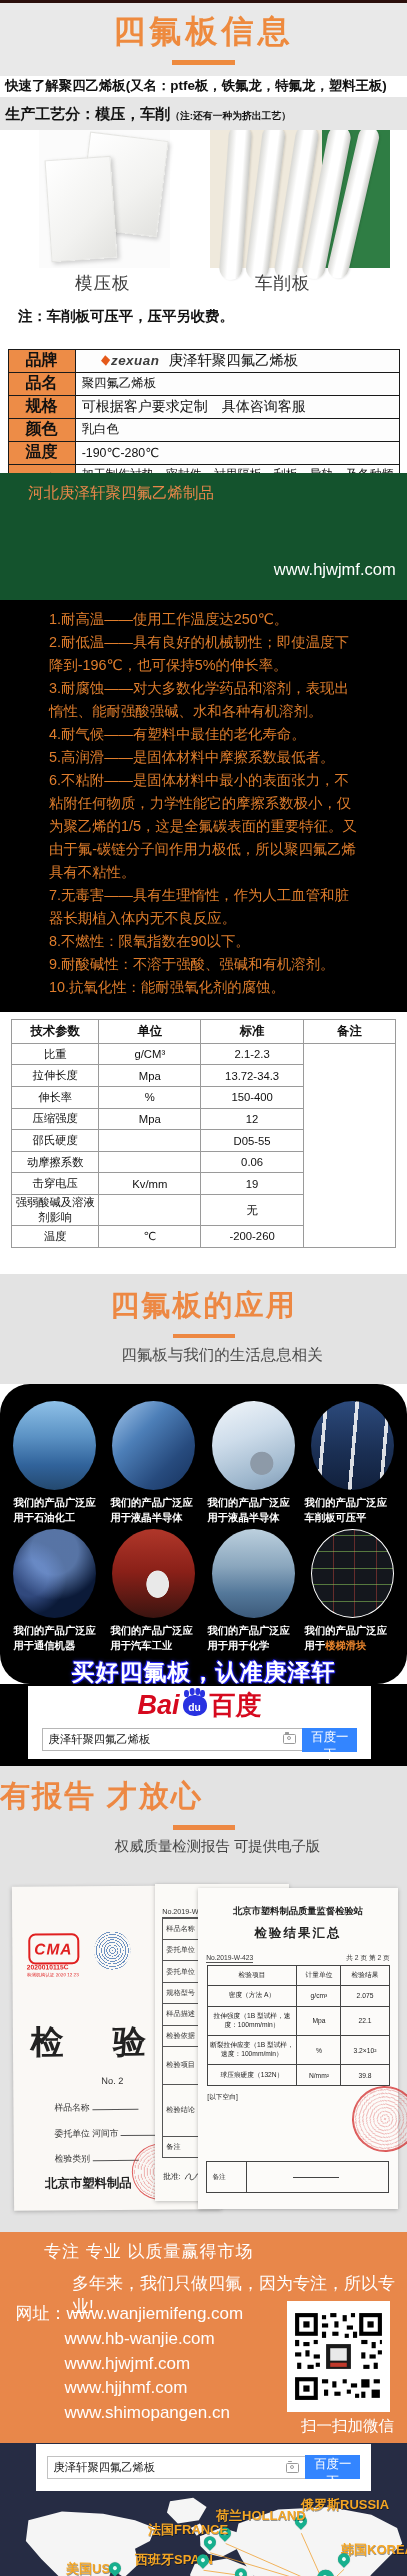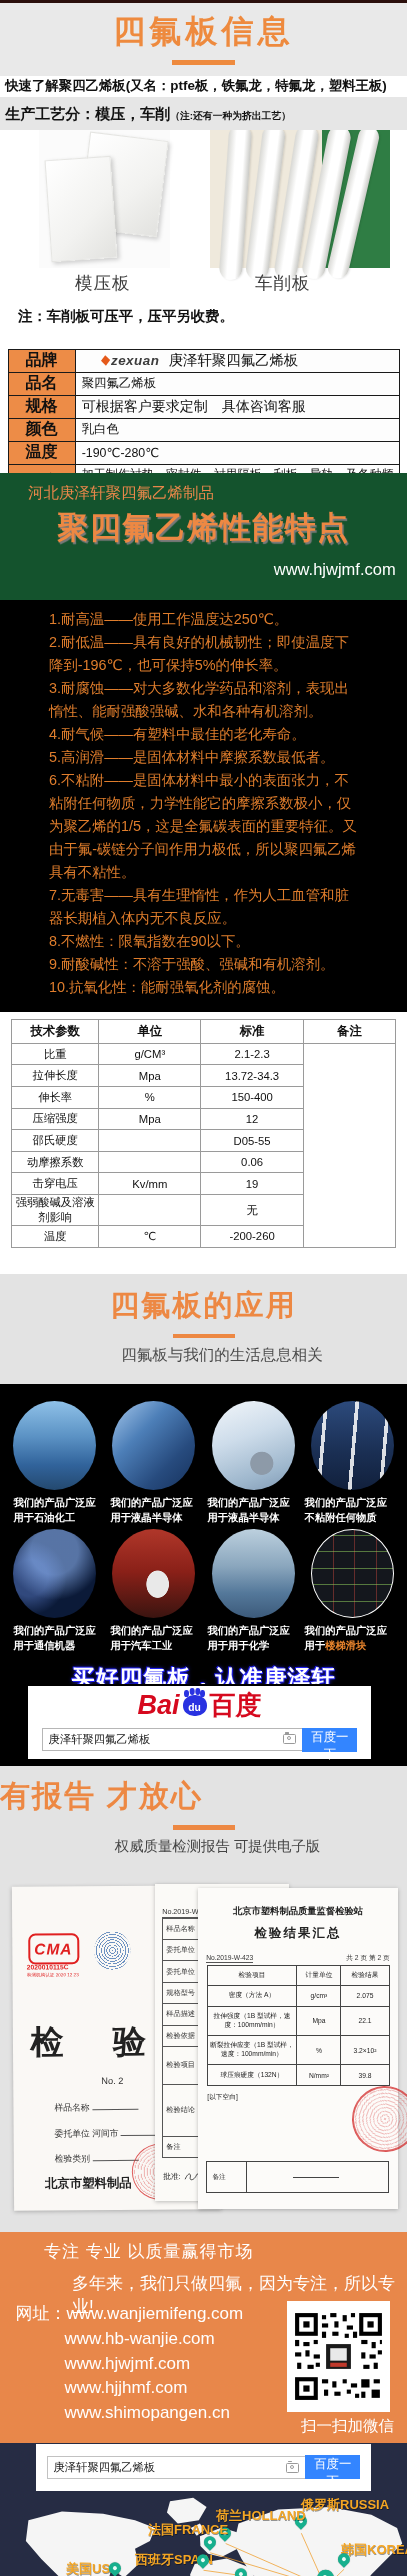--- a/index.html
+++ b/index.html
@@ -65,37 +65,37 @@
   .params-table{border-collapse:collapse;margin:7.2px auto 0;width:385px;}
   .params-table th,.params-table td{border:0.5px solid #9a9a9a;font-size:11.3px;color:#111;text-align:center;height:20.6px;padding:0 2.1px;}
   .params-table th{font-size:12.4px;font-weight:bold;height:23px;}
   .pt-c1{width:87px;} .pt-c2{width:101px;} .pt-c3{width:102px;} .pt-c4{width:92px;}
 
   
   #sec-app-head{height:110px;background:#e3e3e3;text-align:center;}
   .app-title{padding-top:12.4px;font-size:29px;font-weight:bold;color:#ed8843;letter-spacing:2.1px;}
   .app-underline{width:62px;height:4.6px;background:#ed8843;margin:7.7px auto 0;}
   .app-subtitle{margin-top:6.7px;font-size:15.5px;color:#4a4a4a;padding-left:37px;}
-  #sec-app-body{height:300px;background:#000;}
+  #sec-app-body{height:300px;background:#000;border-radius:30px;}
   .oval-row{display:flex;justify-content:space-between;padding:0 13.4px;margin-top:0;}
   .oval-row.r1{padding-top:17.5px;}
   .oval-row.r2{padding-top:4.1px;}
   .oval{width:83px;height:89px;border-radius:50%;}
   .ov1{background:linear-gradient(180deg,#8fc1e8 0%,#5b92c4 40%,#31639b 72%,#24496f 100%);}
   .ov2{background:linear-gradient(135deg,#a8c9ec 0%,#4d7fb8 35%,#274b7e 70%,#16325c 100%);}
   .ov3{background:radial-gradient(circle at 60% 70%,#8d9aa8 0 14%,transparent 15%),linear-gradient(160deg,#f2f6fa 0%,#cddcea 40%,#9db6cc 78%,#8099b4 100%);}
   .ov4{background:repeating-linear-gradient(95deg,transparent 0 13.4px,rgba(255,255,255,.85) 13.4px 17px,transparent 17px 31px),linear-gradient(180deg,#2c4a7c 0%,#1b3055 55%,#11203c 100%);}
   .ov5{background:radial-gradient(circle at 50% 25%,rgba(150,190,255,.55) 0 30%,transparent 62%),radial-gradient(circle at 20% 55%,rgba(120,160,255,.35) 0 22%,transparent 45%),#0b1a38;}
   .ov6{background:radial-gradient(ellipse at 55% 62%,#e9e9e9 0 17%,transparent 18%),linear-gradient(180deg,#b0372a 0%,#8a2018 48%,#3a1410 100%);}
   .ov7{background:linear-gradient(180deg,#bcd0de 0%,#8aa6bd 42%,#54789a 72%,#3c5a7a 100%);}
   .ov8{border:1.5px solid #fff;box-sizing:border-box;background:repeating-linear-gradient(0deg,transparent 0 15.5px,rgba(140,200,90,.55) 15.5px 16.5px),repeating-linear-gradient(90deg,transparent 0 20.6px,rgba(200,70,60,.45) 20.6px 21.6px),#14171d;}
   .cap-row{display:flex;justify-content:space-between;padding:0 13.4px;margin-top:6.2px;}
   .cap{width:89px;color:#fff;font-size:10.3px;line-height:14.4px;font-weight:bold;}
   .cap-hl{color:#e8842c;}
-  .slogan{margin-top:10px;text-align:center;font-size:23px;font-weight:bold;color:#fff;letter-spacing:1px;text-shadow:0 0 1.5px #2525ff,0 0 4.1px #2d2df0,1px 1px 0.5px #1a1ae8,-1px -1px 0.5px #1a1ae8;}
+  .slogan{margin-top:4px;text-align:center;font-size:23px;font-weight:bold;color:#fff;letter-spacing:1px;text-shadow:0 0 1.5px #2525ff,0 0 4.1px #2d2df0,1px 1px 0.5px #1a1ae8,-1px -1px 0.5px #1a1ae8;}
 
   
   #sec-baidu{height:82px;background:#000;}
   .baidu-panel{position:absolute;left:28px;top:2.6px;width:343px;height:73px;background:#fff;}
   .baidu-logo-row{display:flex;justify-content:center;align-items:center;gap:2.1px;padding-top:3.1px;height:32px;}
   .bd-bai{font-size:27px;font-weight:bold;color:#d6091e;font-style:italic;}
   .bd-paw{position:relative;width:24px;height:21.6px;background:#2932e1;border-radius:48% 48% 46% 46%;margin:0 1px;display:flex;align-items:flex-end;justify-content:center;}
   .bd-paw::before{content:"";position:absolute;top:-4.6px;left:1.5px;width:4.6px;height:6.7px;background:#2932e1;border-radius:50%;box-shadow:5.7px -2.1px 0 0 #2932e1,11.3px -2.1px 0 0 #2932e1,16px 0 0 0 #2932e1;}
   .bd-du{color:#fff;font-size:10.3px;font-weight:bold;padding-bottom:3.1px;}
   .bd-cn{font-size:26px;font-weight:bold;color:#d6091e;}
@@ -239,21 +239,20 @@
     <tr>
       <td class="spec-label">用途</td>
       <td class="spec-value" style="font-size:12px;line-height:16px;">加工制作衬垫、密封件、衬里隔板、刮板、导轨、及各种频率下使用的电绝缘件、桥梁支座、楼梯滑块等</td>
     </tr>
   </tbody>
     </table>
 </section>
 
 <section id="sec-feat-head">
   <div class="feat-brand">河北庚泽轩聚四氟乙烯制品</div>
-  <div class="feat-title">聚四氟乙烯性能特点</div>
   <div class="feat-watermark">www.hjwjmf.com</div>
 </section>
 
 <section id="sec-feat-body">
   <div class="feat-list">
     <p>1.耐高温——使用工作温度达250℃。</p>
     <p>2.耐低温——具有良好的机械韧性；即使温度下降到-196℃，也可保持5%的伸长率。</p>
     <p>3.耐腐蚀——对大多数化学药品和溶剂，表现出惰性、能耐强酸强碱、水和各种有机溶剂。</p>
     <p>4.耐气候——有塑料中最佳的老化寿命。</p>
     <p>5.高润滑——是固体材料中摩擦系数最低者。</p>
@@ -334,21 +333,21 @@
   <div class="oval-row r1">
     <div class="oval ov1"></div>
     <div class="oval ov2"></div>
     <div class="oval ov3"></div>
     <div class="oval ov4"></div>
   </div>
   <div class="cap-row">
     <div class="cap"><span>我们的产品广泛应</span><br><span>用于石油化工</span></div>
     <div class="cap"><span>我们的产品广泛应</span><br><span>用于液晶半导体</span></div>
     <div class="cap"><span>我们的产品广泛应</span><br><span>用于液晶半导体</span></div>
-    <div class="cap"><span>我们的产品广泛应</span><br><span>不粘附任何物质</span></div>
+    <div class="cap"><span>我们的产品广泛应</span><br><span>车削板可压平</span></div>
   </div>
   <div class="oval-row r2">
     <div class="oval ov5"></div>
     <div class="oval ov6"></div>
     <div class="oval ov7"></div>
     <div class="oval ov8"></div>
   </div>
   <div class="cap-row">
     <div class="cap"><span>我们的产品广泛应</span><br><span>用于通信机器</span></div>
     <div class="cap"><span>我们的产品广泛应</span><br><span>用于汽车工业</span></div>

